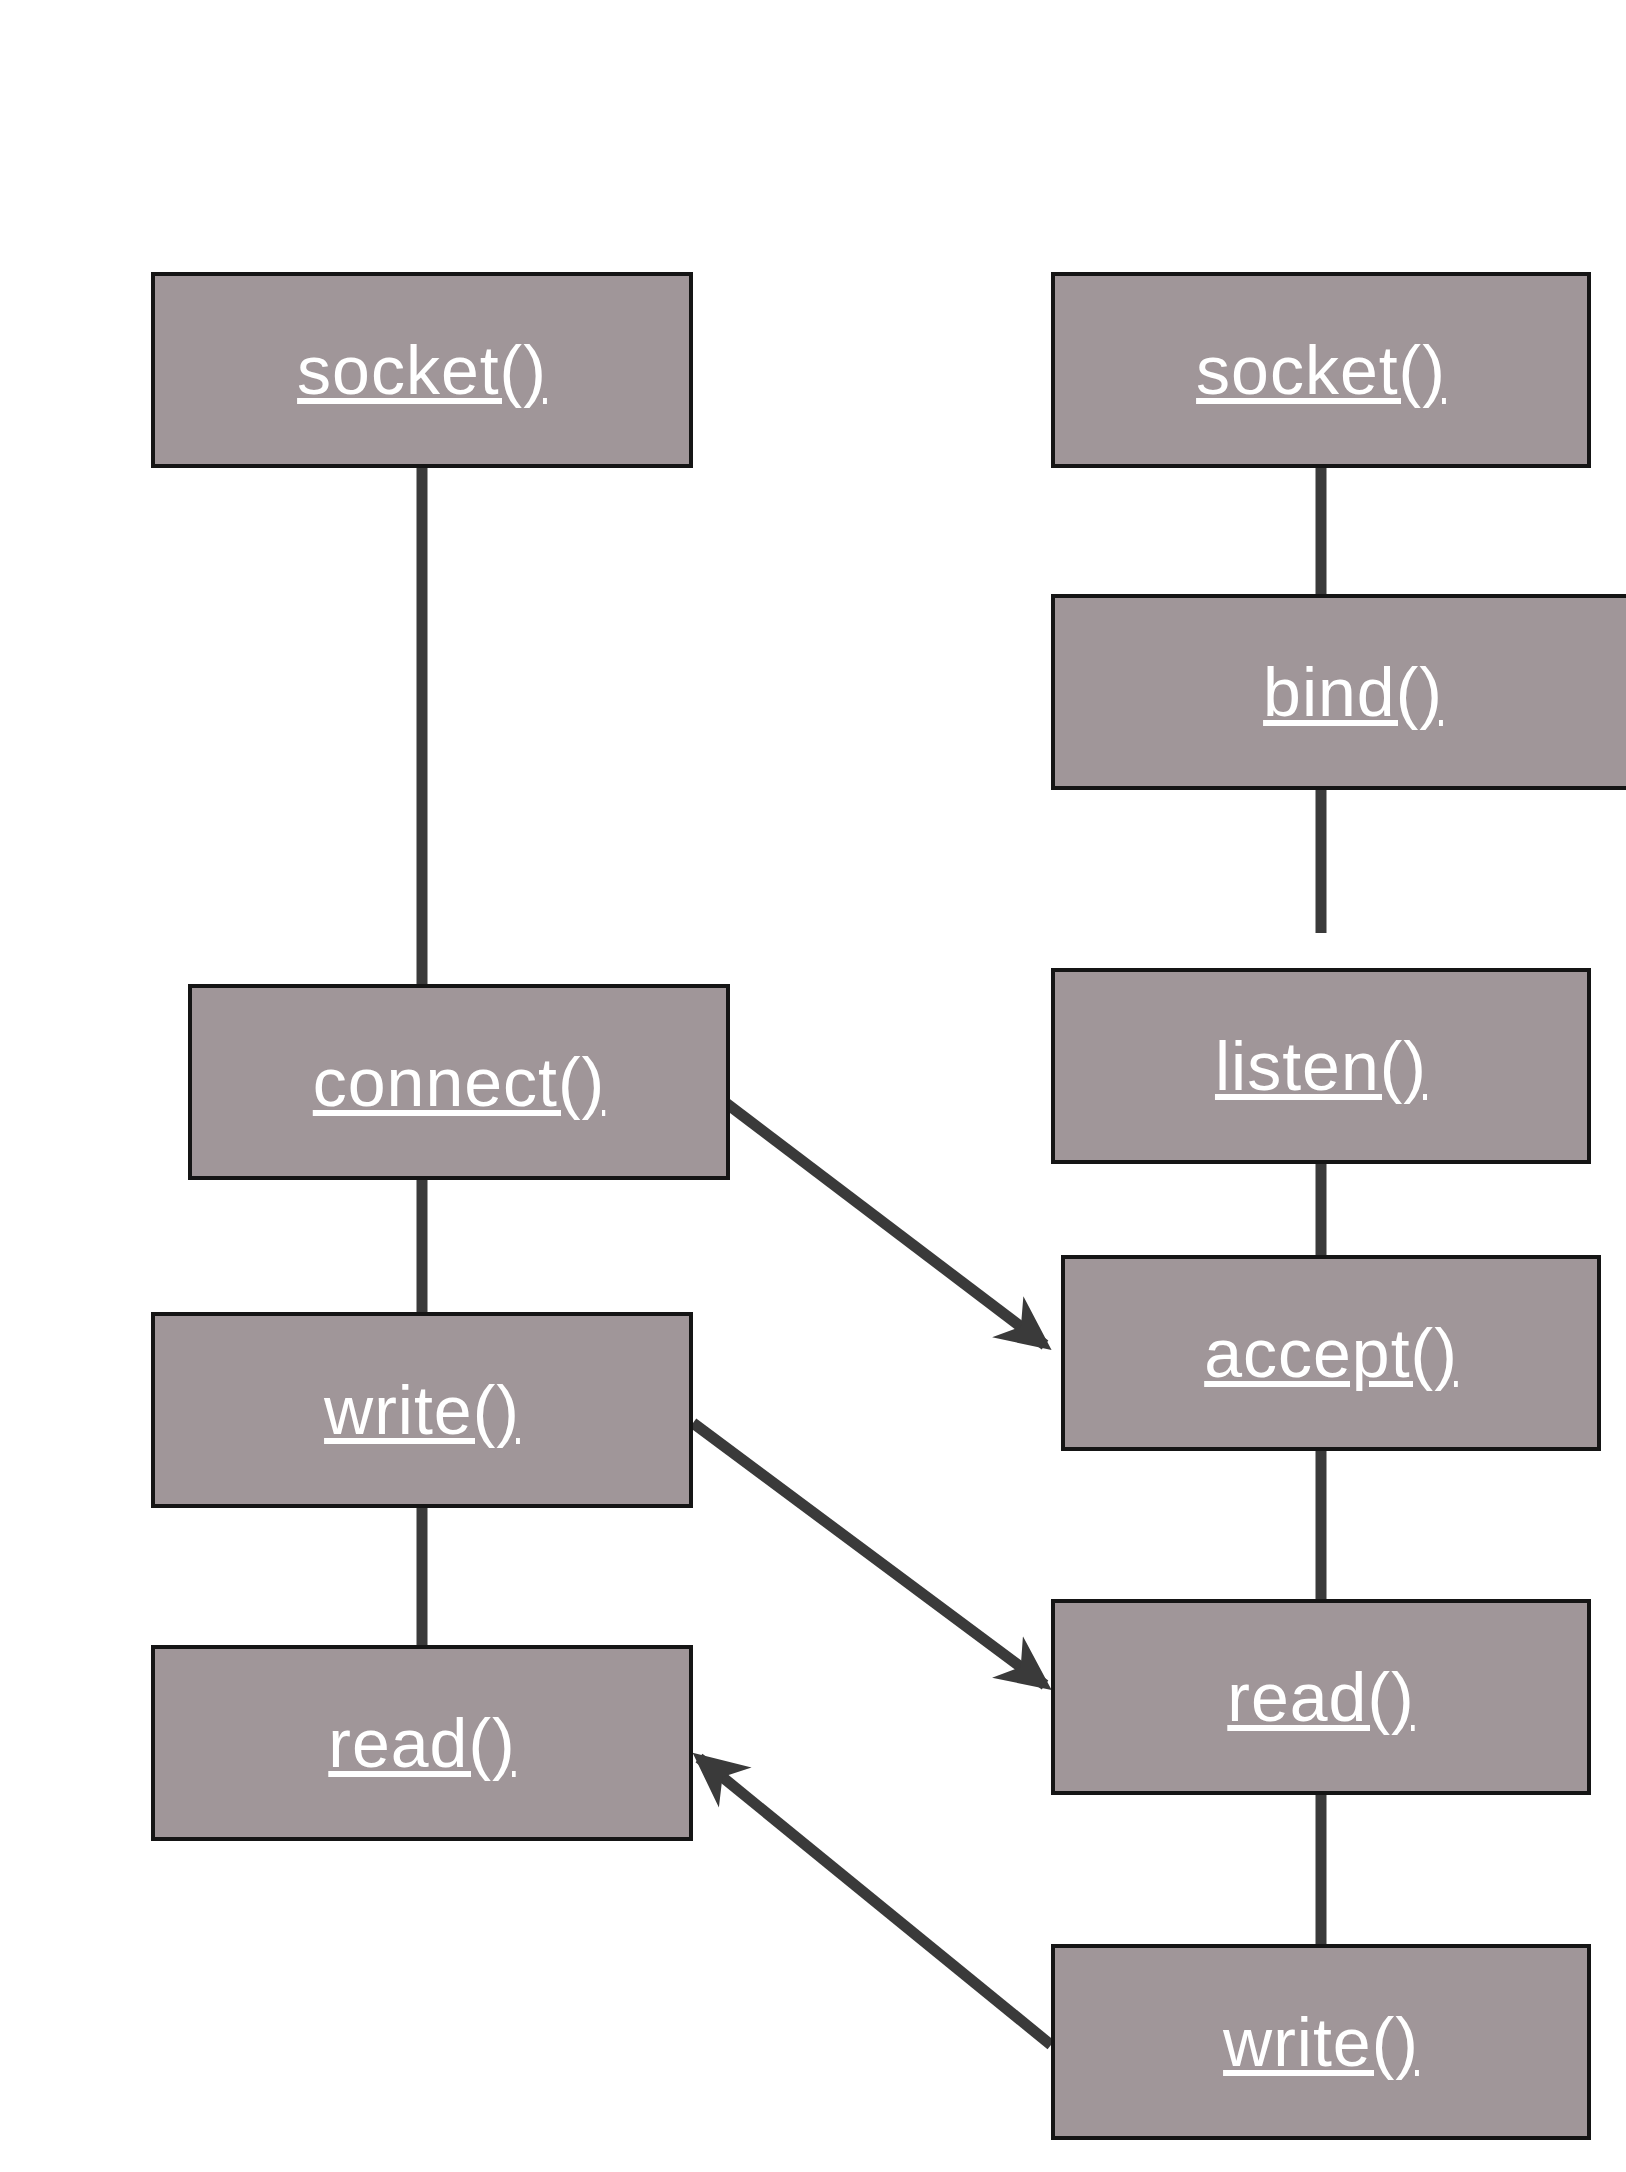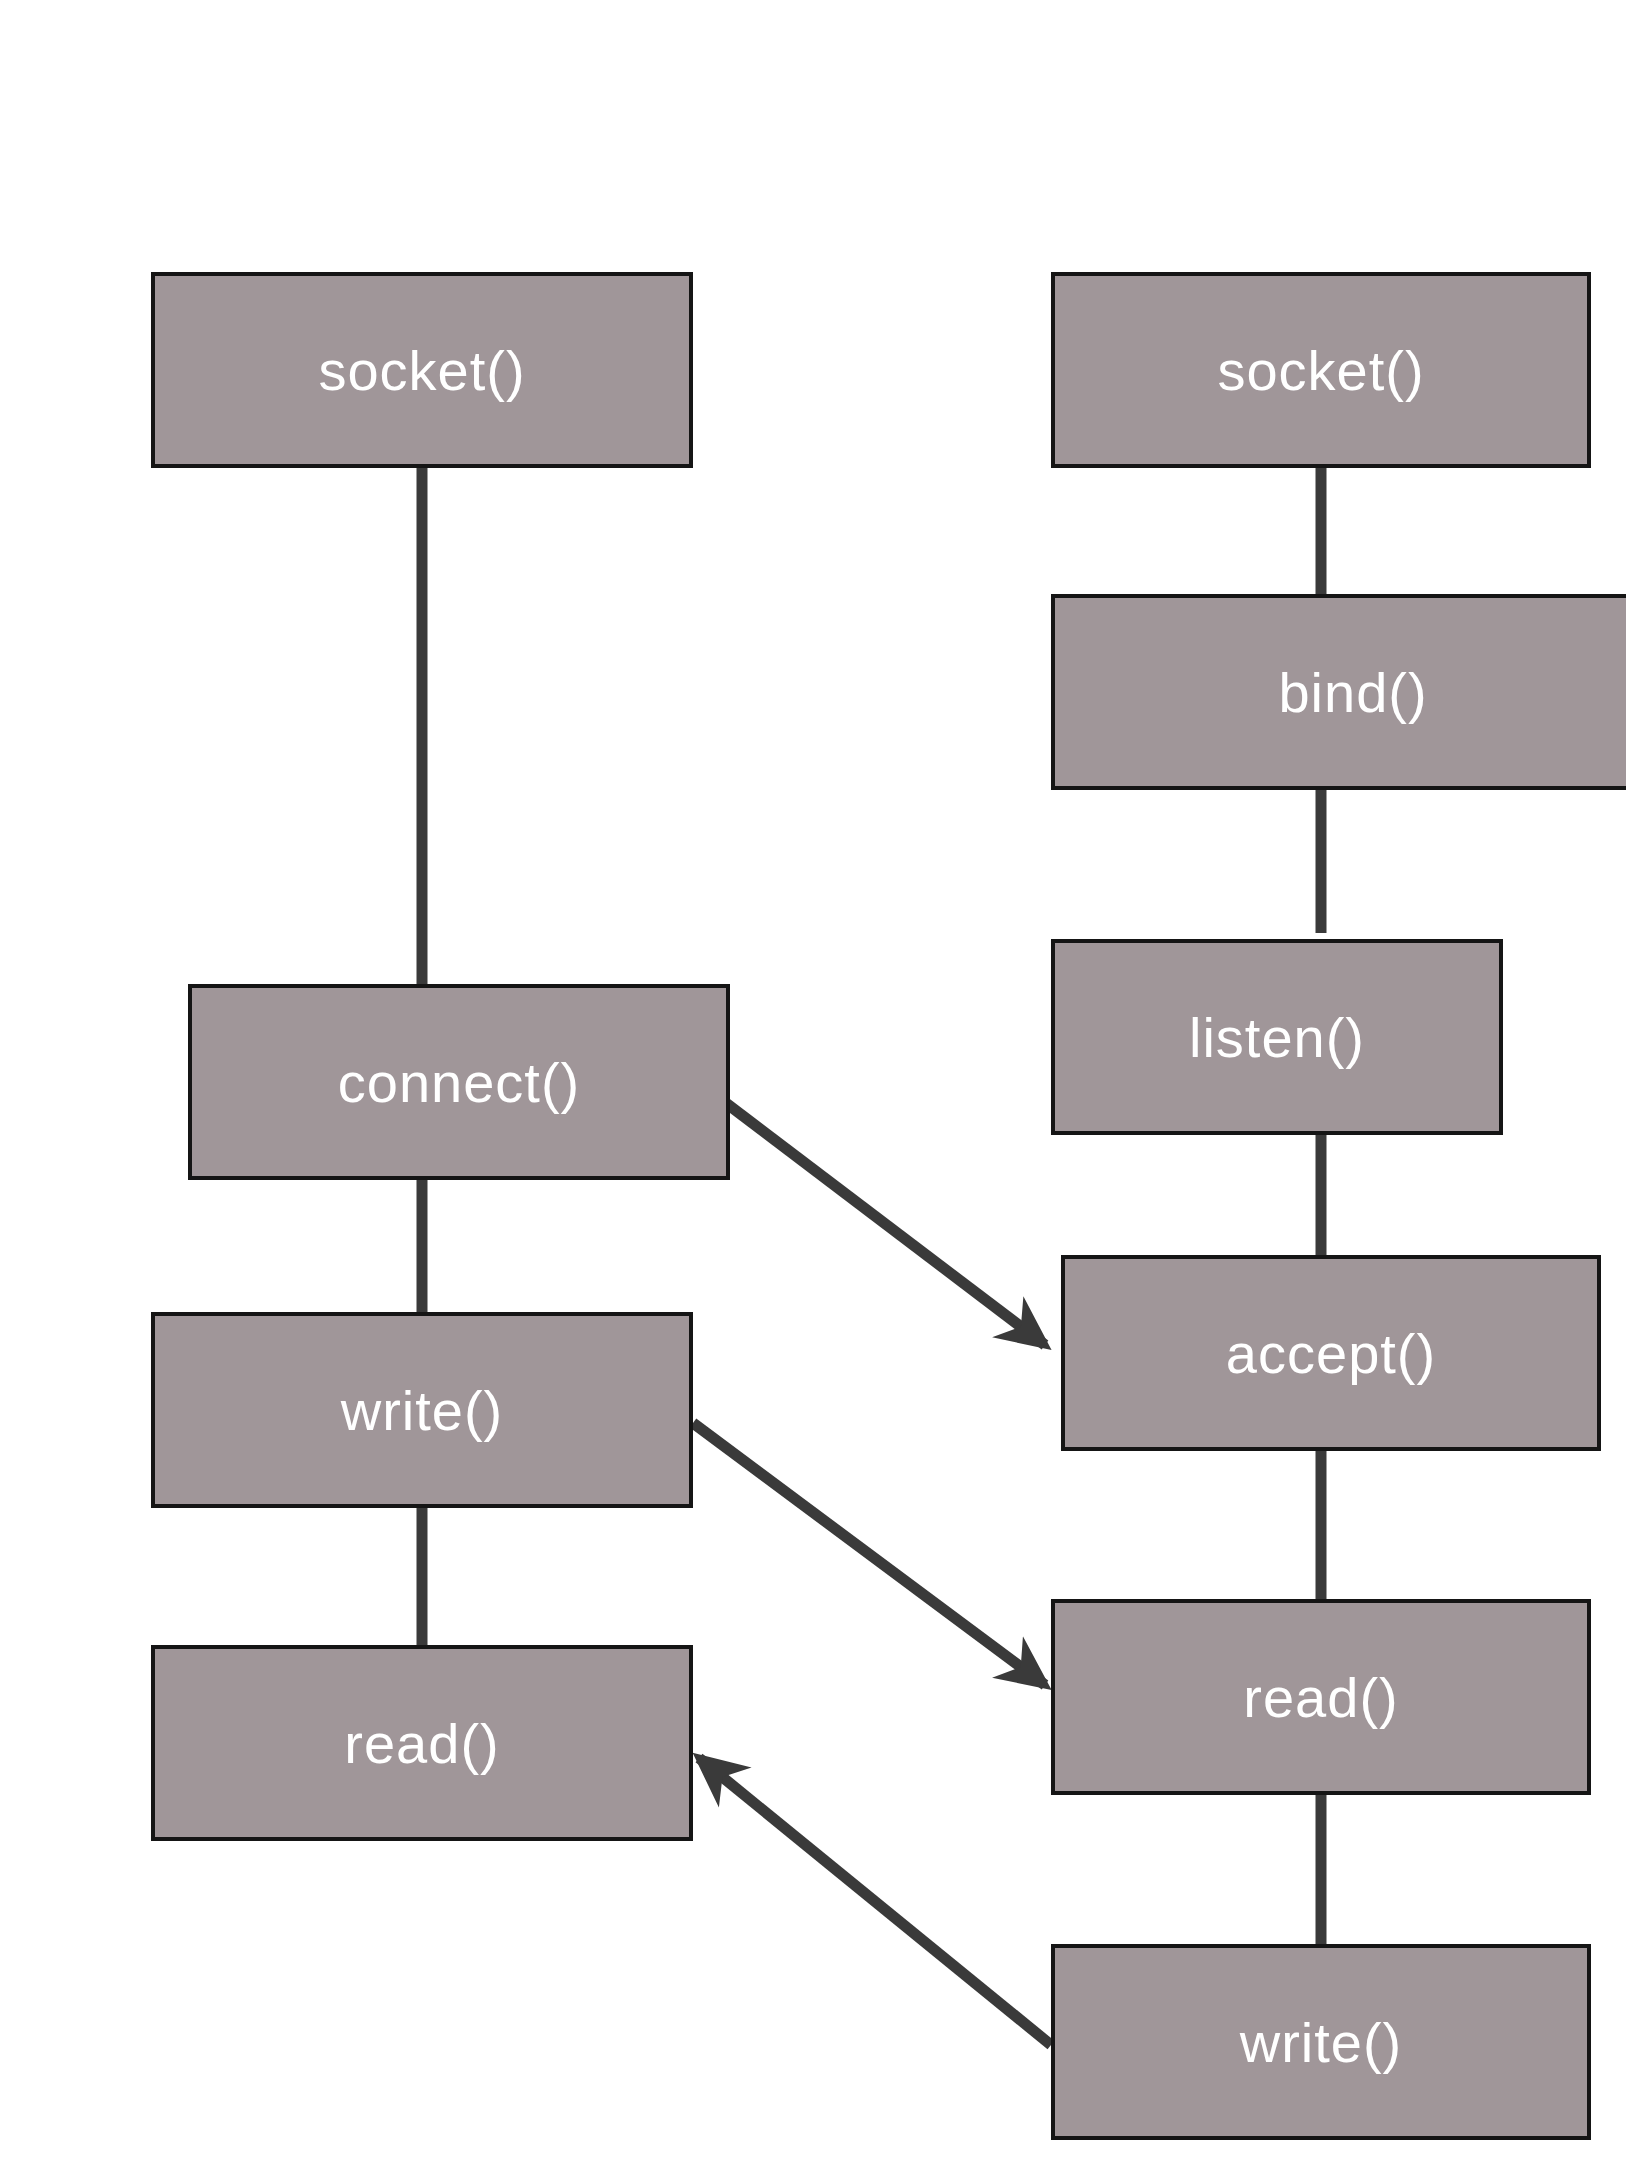--- a/index.html
+++ b/index.html
@@ -39,22 +39,23 @@
     position: absolute;
     width: 542px;
     height: 196px;
     box-sizing: border-box;
     background: var(--fill, #a09699);
     border: 4px solid var(--border, #151515);
     display: flex;
     align-items: center;
     justify-content: center;
     color: var(--boxtext, #ffffff);
-    font-size: 56px;
+    font-size: 68px;
     letter-spacing: 1px;
+    text-decoration: underline;
   }
 </style>
 </head>
 <body>
 
 <div class="stage" style="--bg: #ffffff; --fill: #a09699; --border: #151515; --boxtext: #ffffff; --title: #000000;">
   <svg id="edge-layer" viewBox="0 0 1626 2172" xmlns="http://www.w3.org/2000/svg">
       <defs>
         <marker id="ah" viewBox="0 0 10 10" refX="8.5" refY="5" markerWidth="5" markerHeight="5" orient="auto-start-reverse">
           <path d="M0,0.3 L10,5 L0,9.7 L3,5 Z" fill="#3a3a3a"></path>
@@ -72,18 +73,18 @@
       <line x1="693" y1="1423" x2="1045" y2="1685" stroke="#3a3a3a" stroke-width="11" marker-end="url(#ah)"></line>
       <line x1="1051" y1="2045" x2="699" y2="1758" stroke="#3a3a3a" stroke-width="11" marker-end="url(#ah)"></line>
     </svg>
   <div id="nodes">
       <div class="box" style="left: 151px; top: 272px; width: 542px;">socket()</div>
       <div class="box" style="left: 151px; top: 984px; width: 542px; margin-left: 37px;">connect()</div>
       <div class="box" style="left: 151px; top: 1312px; width: 542px;">write()</div>
       <div class="box" style="left: 151px; top: 1645px; width: 542px;">read()</div>
       <div class="box" style="left: 1051px; top: 272px; width: 540px;">socket()</div>
       <div class="box" style="left: 1051px; top: 594px; width: 604px;">bind()</div>
-      <div class="box" style="left: 1051px; top: 939px; width: 452px;">listen()</div>
+      <div class="box" style="left: 1051px; top: 968px; width: 540px;">listen()</div>
       <div class="box" style="left: 1061px; top: 1255px; width: 540px;">accept()</div>
       <div class="box" style="left: 1051px; top: 1599px; width: 540px;">read()</div>
       <div class="box" style="left: 1051px; top: 1944px; width: 540px;">write()</div>
     </div>
 </div>
 
 </body></html>

